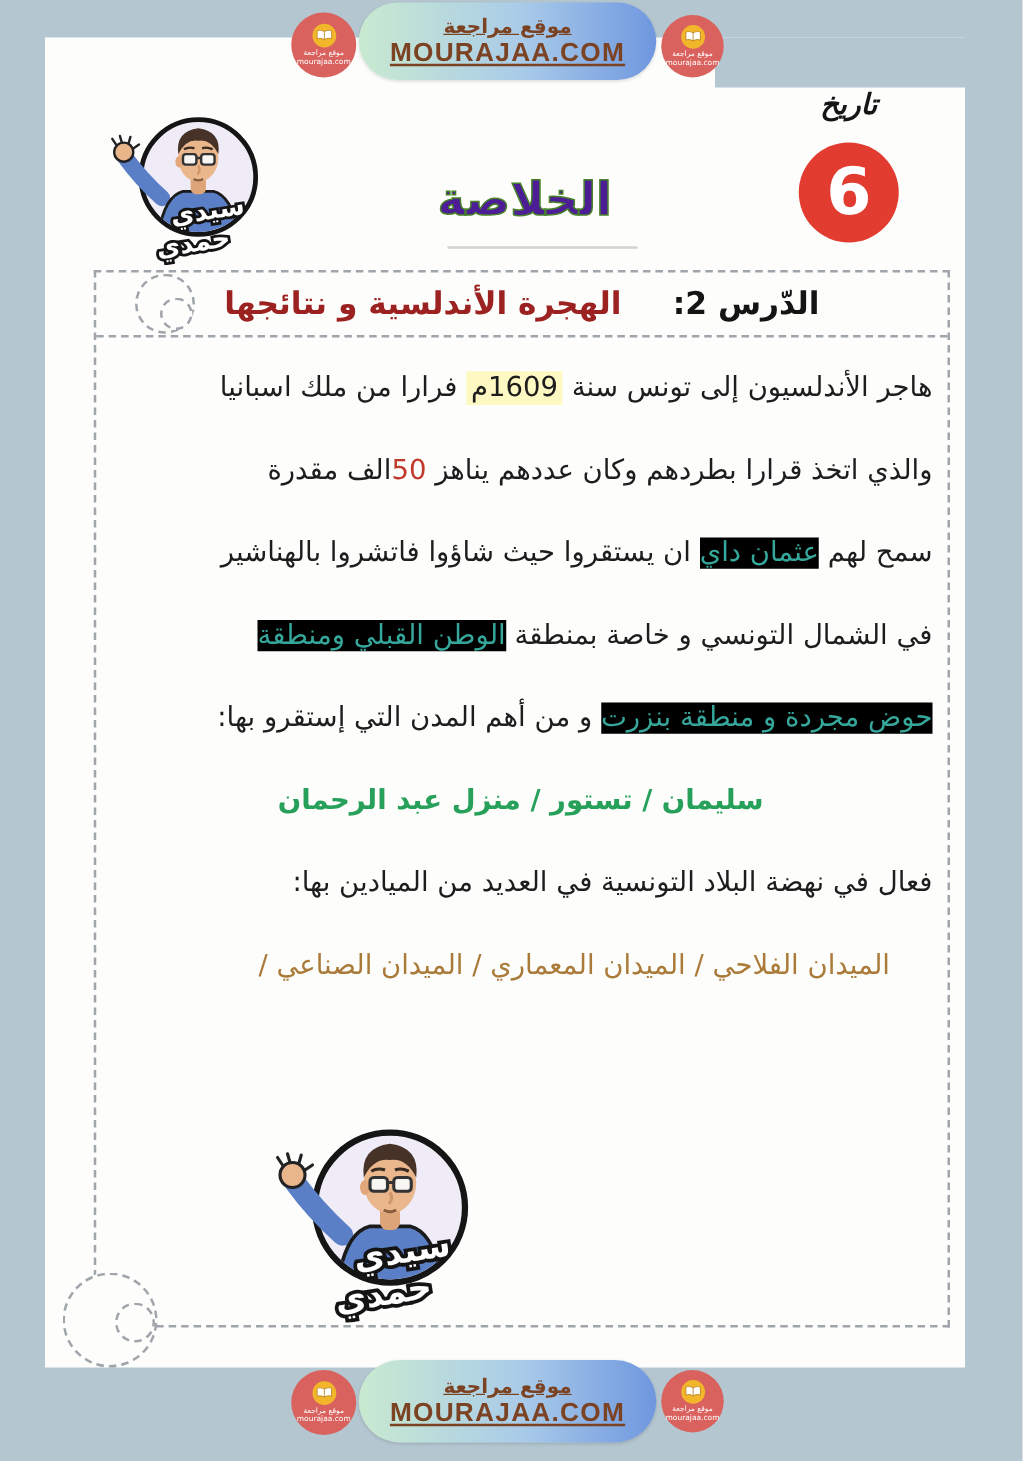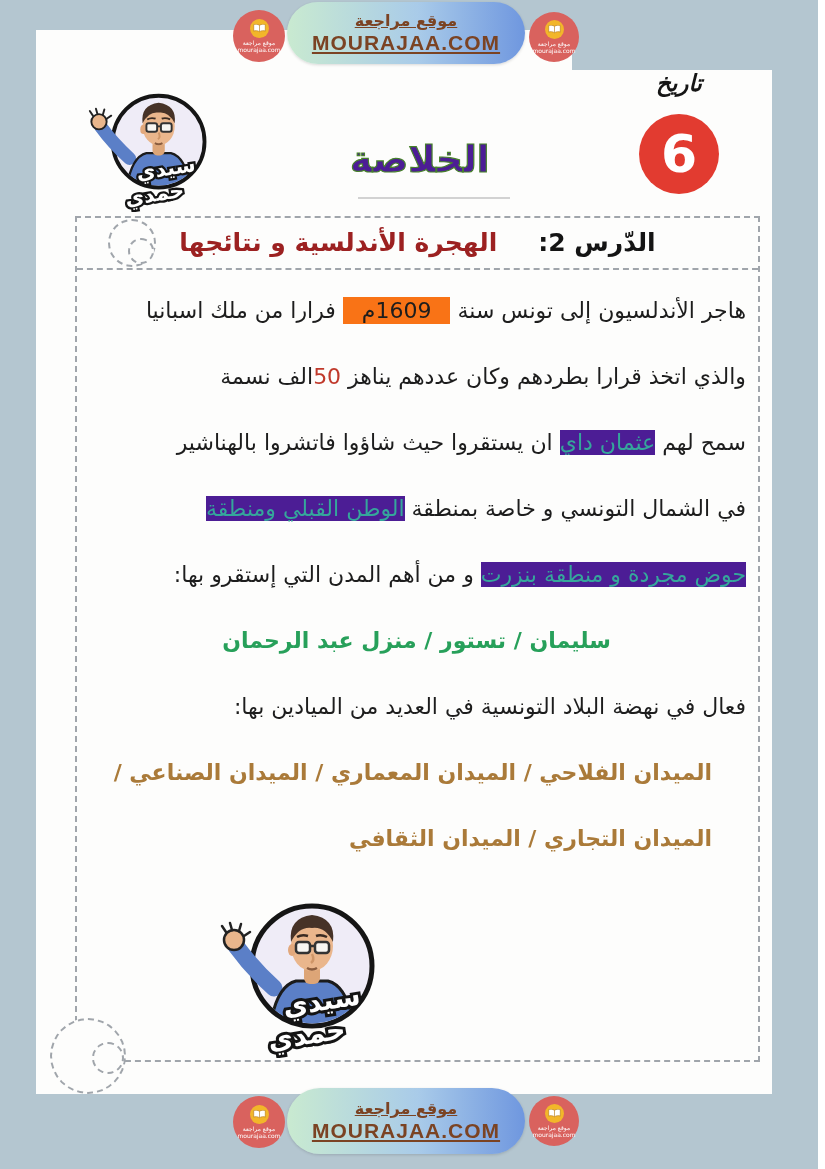--- a/index.html
+++ b/index.html
@@ -34,25 +34,25 @@
   .title-underline{position:absolute;left:358px;top:197px;width:152px;height:2px;background:#d2d2d2;}
 
   .content-box{position:absolute;left:75px;top:216px;width:681px;height:842px;border:2px dashed #a0a5ab;}
   .box-header{height:50px;line-height:50px;text-align:center;direction:rtl;font-size:25px;font-weight:bold;
               border-bottom:2px dashed #a0a5ab;white-space:nowrap;}
   .lesson-label{color:#141414;margin-left:32px;}
   .lesson-name{color:#9c2121;margin-right:9px;text-align:center;}
 
   .lesson-lines{position:absolute;top:52px;right:12px;left:10px;direction:rtl;text-align:right;padding-top:10px;}
   .line{height:66px;line-height:62px;font-size:22px;color:#1d1d1d;white-space:nowrap;}
-  .seg-hl{background:#f97316;padding:1px 19px;}
+  .seg-hl{background:#fef9c3;padding:1px 4px;}
   .seg-red{color:#c0392b;}
-  .seg-teal{color:#35a79b;background:#4c1d95;}
+  .seg-teal{color:#35a79b;background:#000000;}
   .line-green{color:#27a05a;font-weight:bold;text-align:center;}
-  .line-brown{color:#aa7a39;font-weight:bold;padding-right:34px;}
+  .line-brown{color:#aa7a39;font-weight:normal;padding-right:34px;}
 
   .deco{position:absolute;border:2px dashed #a0a5ab;border-radius:50%;background:#fdfdfc;}
 
   .mascot{position:absolute;}
 </style>
 </head>
 <body>
 
 <div class="stage">
 
@@ -126,28 +126,27 @@
 
   <div class="page-title">الخلاصة</div>
   <div class="title-underline"></div>
 
   <div class="content-box">
     <div class="box-header">
       <span class="lesson-label">الدّرس 2:</span><span class="lesson-name">الهجرة الأندلسية و نتائجها</span>
     </div>
     <div class="lesson-lines">
         <div class="line"><span>هاجر الأندلسيون إلى تونس سنة </span><span class="seg-hl">1609م</span><span> فرارا من ملك اسبانيا</span></div>
-        <div class="line"><span>والذي اتخذ قرارا بطردهم وكان عددهم يناهز </span><span class="seg-red">50</span><span>الف نسمة</span></div>
+        <div class="line"><span>والذي اتخذ قرارا بطردهم وكان عددهم يناهز </span><span class="seg-red">50</span><span>الف مقدرة</span></div>
         <div class="line"><span>سمح لهم </span><span class="seg-teal">عثمان داي</span><span> ان يستقروا حيث شاؤوا فاتشروا  بالهناشير</span></div>
         <div class="line"><span>في الشمال التونسي و خاصة بمنطقة </span><span class="seg-teal">الوطن القبلي ومنطقة</span></div>
         <div class="line"><span class="seg-teal">حوض مجردة و منطقة بنزرت</span><span> و من أهم المدن التي إستقرو بها:</span></div>
         <div class="line line-green"><span>سليمان / تستور / منزل عبد الرحمان</span></div>
         <div class="line"><span>فعال في نهضة البلاد التونسية في العديد من الميادين بها:</span></div>
         <div class="line line-brown"><span>الميدان الفلاحي / الميدان المعماري / الميدان الصناعي /</span></div>
-        <div class="line line-brown"><span>الميدان التجاري / الميدان الثقافي</span></div>
       </div>
   </div>
 
   <div class="deco" style="left:108px;top:219px;width:44px;height:44px"></div>
   <div class="deco" style="left:128px;top:238px;width:22px;height:22px"></div>
   <div class="deco" style="left:50px;top:1018px;width:72px;height:72px"></div>
   <div class="deco" style="left:92px;top:1042px;width:28px;height:28px"></div>
 
   <svg class="mascot" style="left:212px;top:888px" width="180" height="170" viewBox="0 0 180 170">
       <use href="#mascot"></use>

